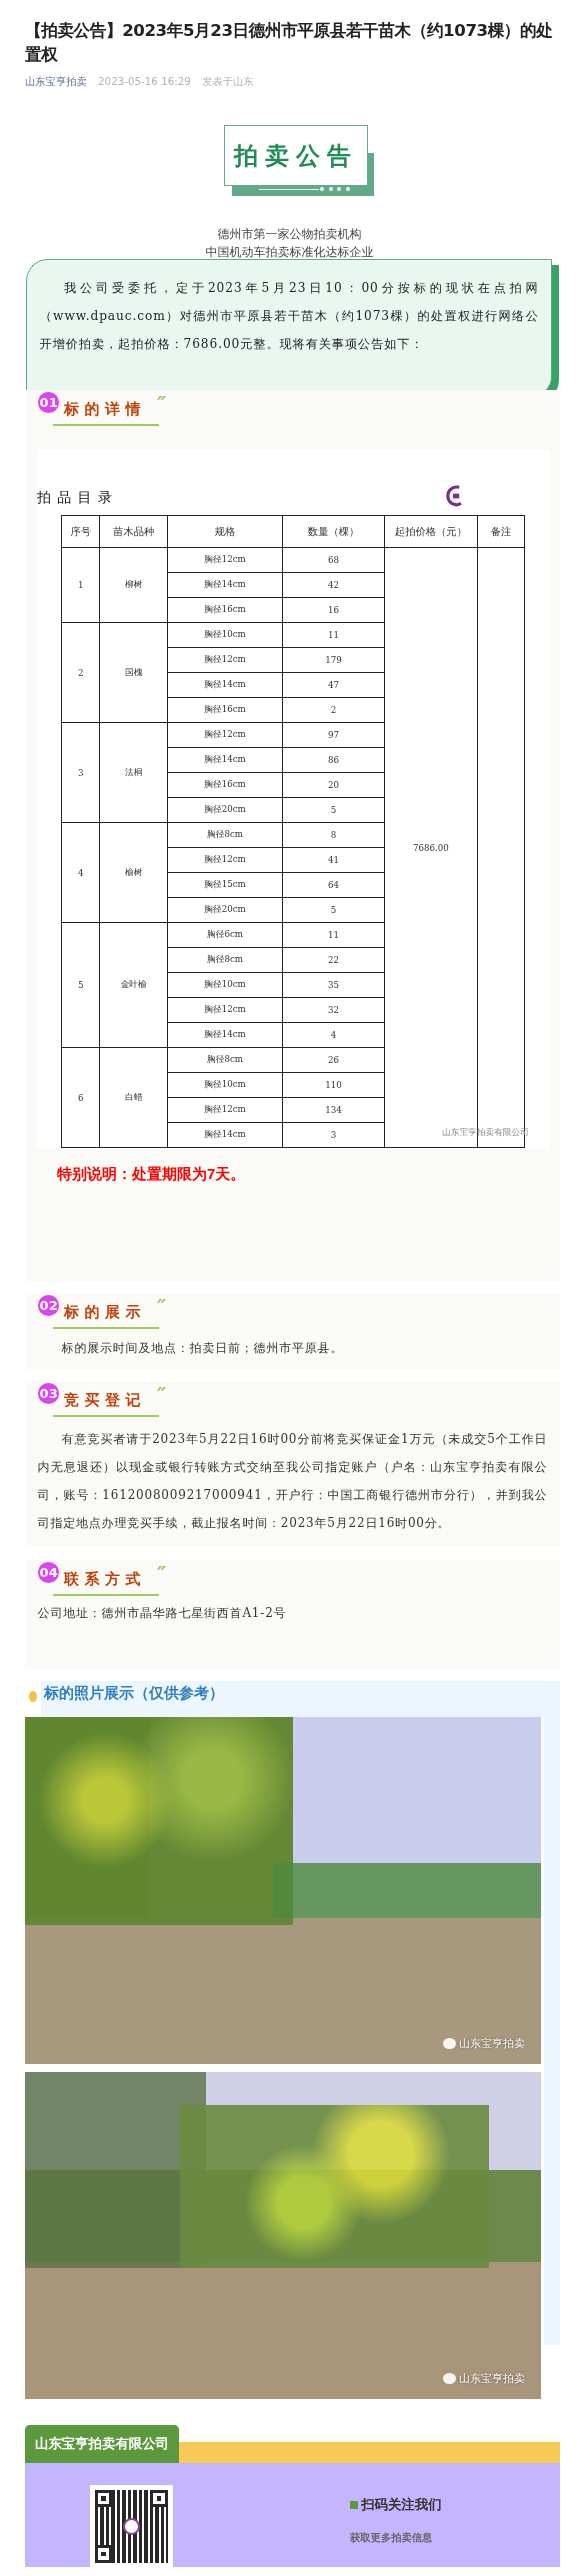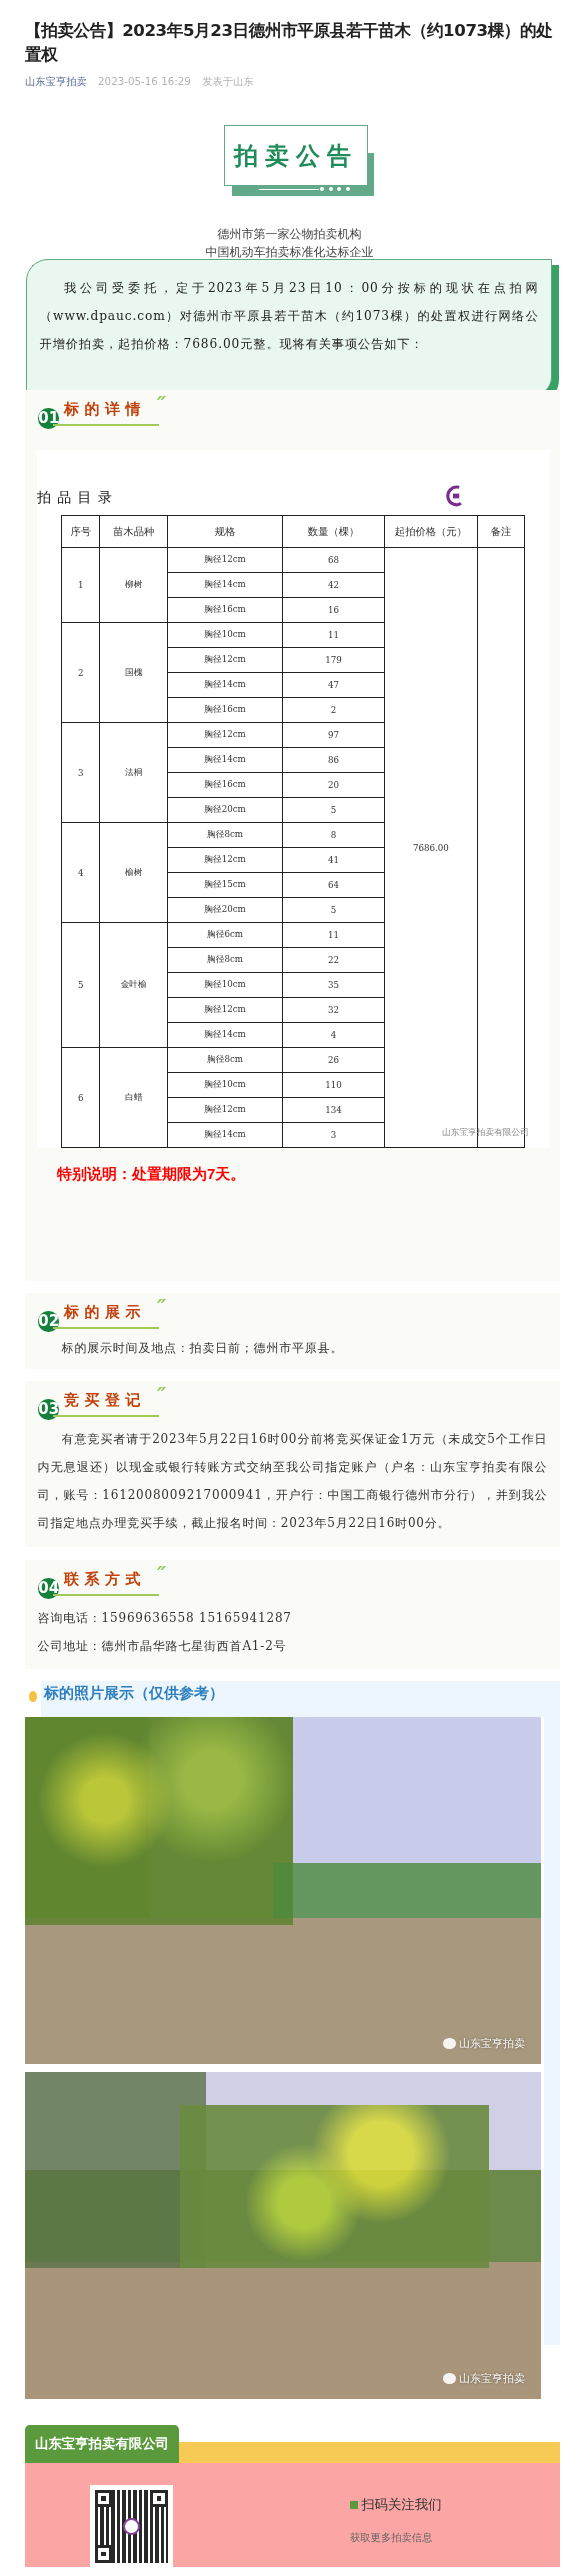--- a/index.html
+++ b/index.html
@@ -24,21 +24,21 @@
 
   
   .intro { position: absolute; left: 26px; top: 239px; width: 531px; height: 140px; }
   .intro .back { position: absolute; left: 6.3px; top: 6.3px; right: -1.6px; bottom: -3.2px; background: #39a163; border-radius: 0 0 22px 0; }
   .intro .front { position: absolute; left: 0; top: 0; right: 4.7px; bottom: 3.2px; background: #eaf7f0; border: 0.8px solid #5aab7f; border-radius: 22px 0 19px 0; padding: 14px 12.6px 0 12.6px; }
   .intro p { font-family: "DejaVu Serif", "Liberation Serif", serif; font-size: 12.2px; line-height: 28px; color: #222; text-indent: 2em; letter-spacing: 0.9px; text-align: justify; }
 
   
   .section { position: absolute; left: 25px; width: 535px; background: #fafbf6; }
   .sec-head { position: relative; height: 39px; }
-  .sec-badge { position: absolute; left: 13.4px; top: 18px; width: 20.5px; height: 20.5px; border-radius: 50%; background: #15803d; color: #fff; font-size: 15px; font-weight: bold; display: flex; align-items: center; justify-content: center; }
+  .sec-badge { position: absolute; left: 13.4px; top: 2px; width: 20.5px; height: 20.5px; border-radius: 50%; background: #d946ef; color: #fff; font-size: 13px; font-weight: bold; display: flex; align-items: center; justify-content: center; }
   .sec-title { position: absolute; left: 39px; top: 9.5px; font-size: 15px; font-weight: bold; color: #c2410c; letter-spacing: 5.5px; }
   .sec-quote { position: absolute; left: 132px; top: 3.2px; font-size: 20.5px; font-style: italic; color: #98c85e; font-weight: bold; }
   .sec-underline { position: absolute; left: 28px; top: 34px; width: 106px; height: 1.6px; background: #9fcb5a; }
   .sec-text { font-family: "DejaVu Serif", "Liberation Serif", serif; font-size: 12px; line-height: 28px; color: #333; padding: 0 12.6px; text-align: justify; letter-spacing: 0.8px; }
   .indent { text-indent: 2em; }
 
   
   .catalog { position: absolute; left: 37px; top: 450px; width: 513px; height: 698px; background: #fff; }
   .cat-title { position: absolute; left: 0; top: 39px; width: 100%; font-family: "DejaVu Serif", serif; font-size: 14px; letter-spacing: 6.3px; color: #111; }
   .cat-logo { position: absolute; left: 408px; top: 34px; width: 19px; height: 24px; }
@@ -58,21 +58,21 @@
   .photo-title { position: absolute; left: 44px; top: 1684px; font-size: 15px; font-weight: bold; color: #2e7fc0; }
   .photo-bg { position: absolute; left: 544px; top: 1681px; width: 16px; height: 664px; background: #eef6fd; }
   .photo { position: absolute; left: 25px; width: 516px; overflow: hidden; }
   .photo .wm { position: absolute; right: 16px; bottom: 12.6px; color: #fff; font-size: 11px; display: flex; align-items: center; gap: 3.2px; text-shadow: 0 0 2.4px rgba(0,0,0,.5); }
   .photo .wm .bubble { width: 12.6px; height: 11px; border-radius: 50%; background: #fff; opacity: .9; }
 
   
   .footer { position: absolute; left: 25px; top: 2425px; width: 535px; height: 142px; }
   .footer .tab { position: absolute; left: 0; top: 0; width: 154px; height: 38px; background: #5a9a3d; border-radius: 4.7px 4.7px 0 0; color: #fff; font-size: 13.4px; font-weight: bold; display: flex; align-items: center; justify-content: center; }
   .footer .stripe { position: absolute; left: 154px; top: 17.3px; right: 0; height: 20.5px; background: #f7ca56; }
-  .footer .body { position: absolute; left: 0; top: 38px; right: 0; height: 104px; background: #fca5a5; }
+  .footer .body { position: absolute; left: 0; top: 38px; right: 0; height: 104px; background: #c4b5fd; font-weight: bold; }
   .footer .qr { position: absolute; left: 65px; top: 22px; width: 83px; height: 83px; background: #fff; padding: 4.7px; }
   .footer .qr-inner { width: 73px; height: 73px; background:
       repeating-linear-gradient(90deg, #111 0 3.2px, #fff 3.2px 5.5px),
       #fff; position: relative; opacity: .9; }
   .qr-corner { position: absolute; width: 17.3px; height: 17.3px; border: 3.2px solid #111; background: #fff; }
   .qr-corner::after { content: ""; position: absolute; left: 3.2px; top: 3.2px; width: 4.7px; height: 4.7px; background: #111; }
   .qr-center { position: absolute; left: 28px; top: 28px; width: 17.3px; height: 17.3px; border-radius: 50%; background: #fff; border: 2.4px solid #7b2d8e; }
   .footer .follow { position: absolute; left: 325px; top: 33px; font-size: 13.4px; color: #333; display: flex; align-items: center; gap: 3.2px; }
   .footer .follow .sq { width: 8px; height: 8px; background: #5a9a3d; display: inline-block; }
   .footer .more { position: absolute; left: 325px; top: 68px; font-size: 10.3px; color: #666; }
@@ -284,21 +284,20 @@
     <div class="sec-text indent" style="margin-top:4.7px">有意竞买者请于2023年5月22日16时00分前将竞买保证金1万元（未成交5个工作日内无息退还）以现金或银行转账方式交纳至我公司指定账户（户名：山东宝亨拍卖有限公司，账号：1612008009217000941，开户行：中国工商银行德州市分行），并到我公司指定地点办理竞买手续，截止报名时间：2023年5月22日16时00分。</div>
   </div>
 
   <div class="section" style="top:1560px;height:109px">
     <div class="sec-head">
       <div class="sec-badge">04</div>
       <div class="sec-title">联系方式</div>
       <div class="sec-quote">″</div>
       <div class="sec-underline"></div>
     </div>
-    <div class="sec-text" style="margin-top:4.7px">咨询电话：15969636558   15165941287</div>
     <div class="sec-text">公司地址：德州市晶华路七星街西首A1-2号</div>
   </div>
 
   <div class="photo-head"></div>
   <div class="photo-bg"></div>
   <div class="photo-dot"></div>
   <div class="photo-title">标的照片展示（仅供参考）</div>
 
   <div class="photo" style="top:1717px;height:347px;background:
       linear-gradient(180deg, transparent 0 58%, #a8987e 58% 100%),

